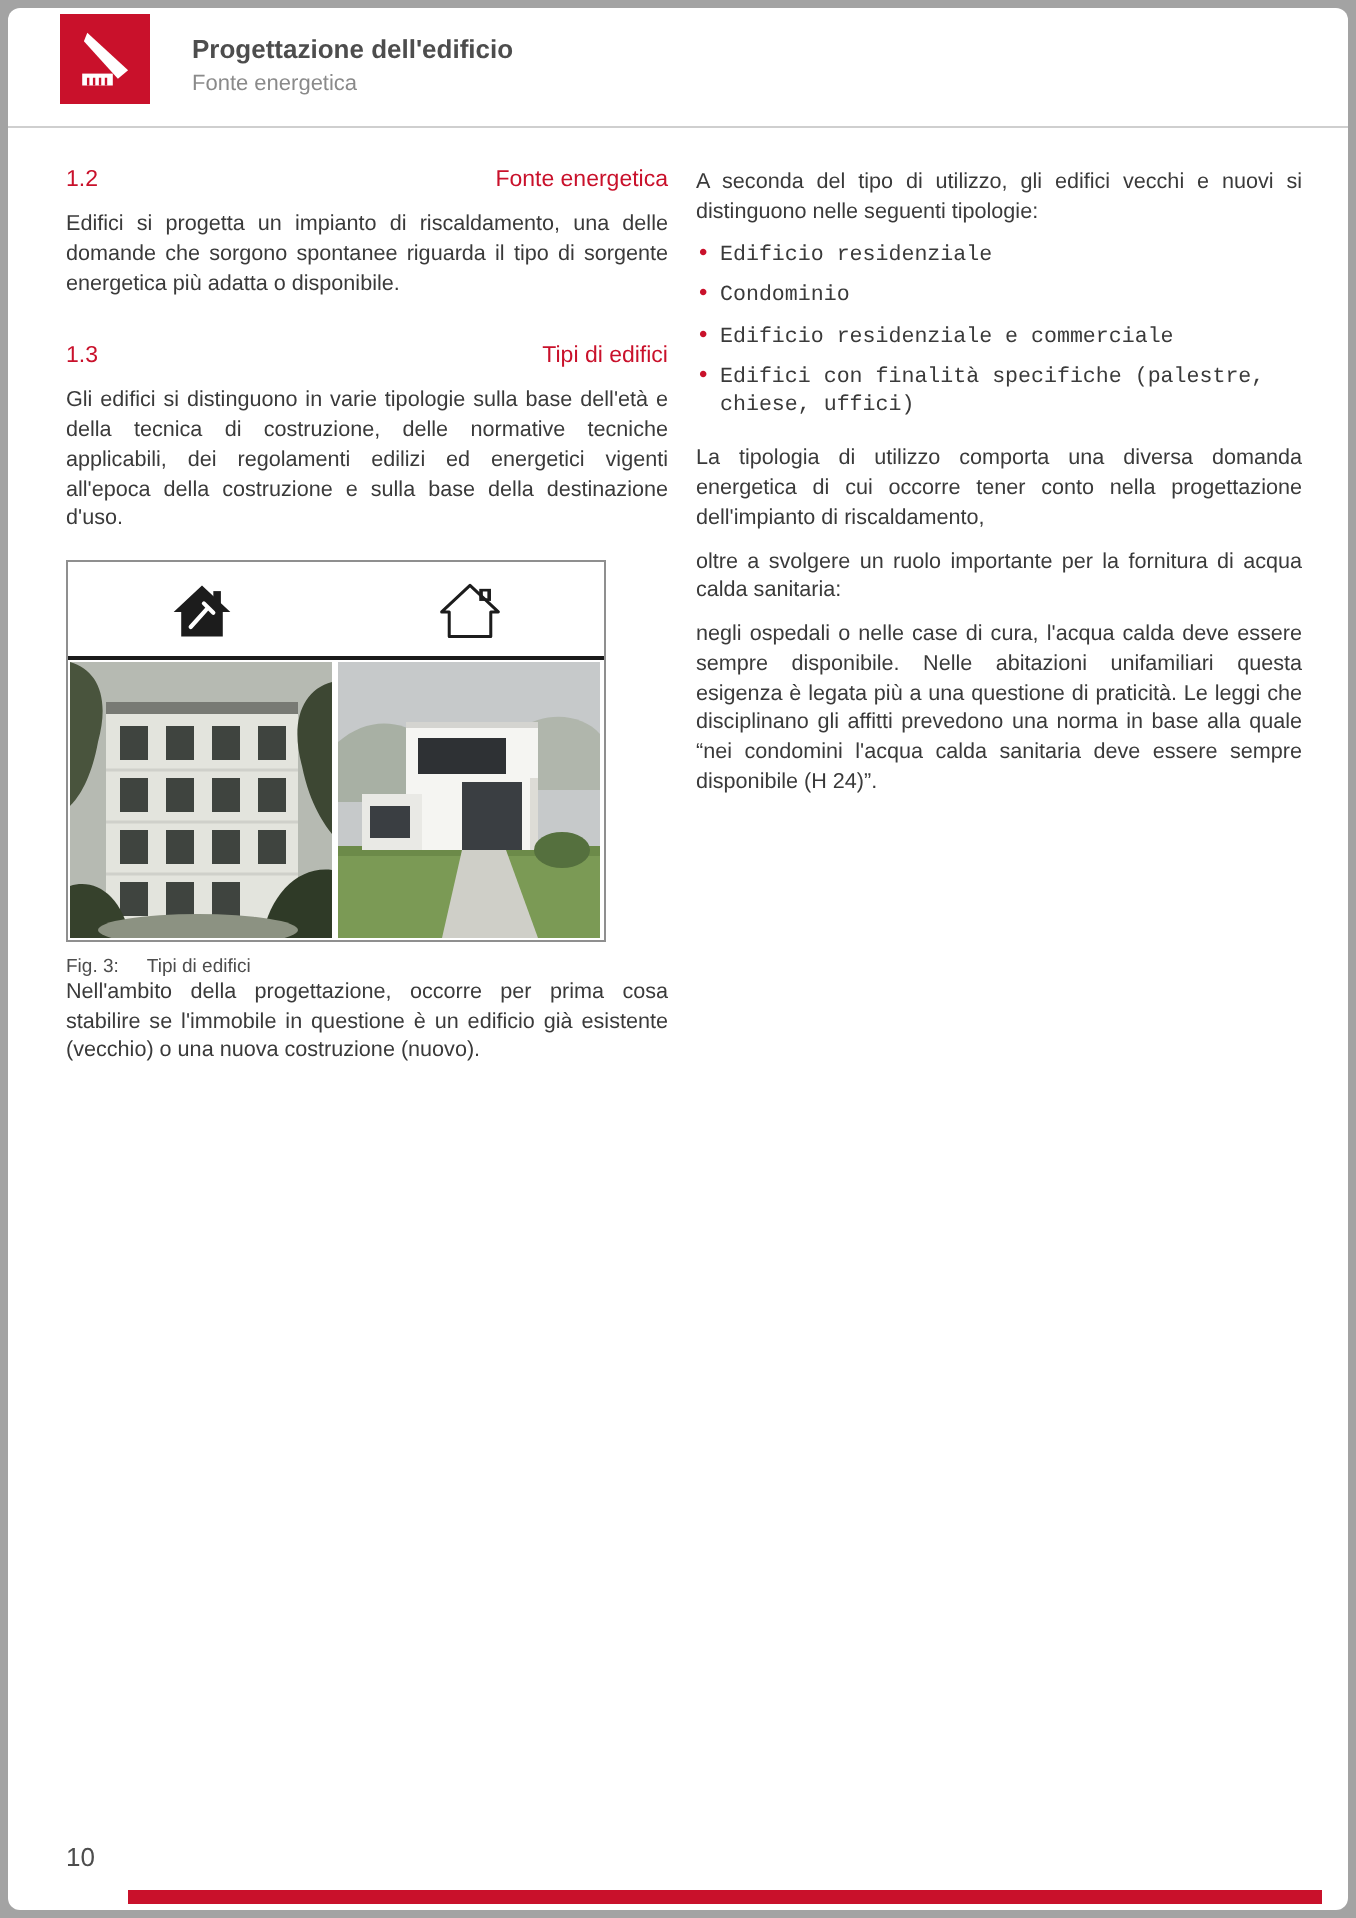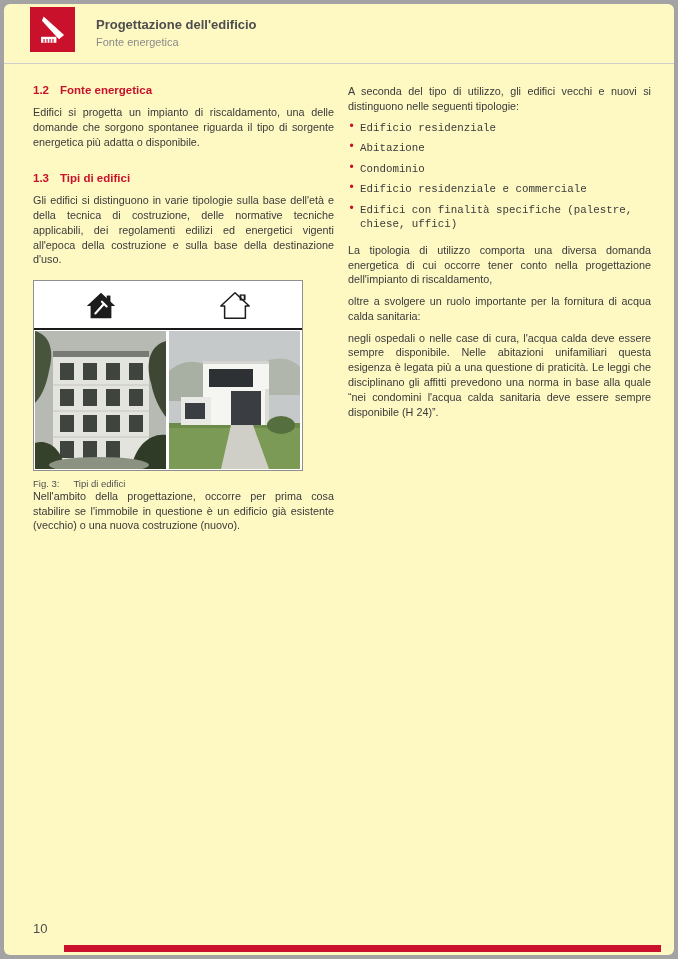--- a/index.html
+++ b/index.html
@@ -11,21 +11,21 @@
   body{
     width:678px;height:959px;
     background:#a3a3a3;
     font-family:"Liberation Sans",sans-serif;
     position:relative;
     overflow:hidden;
   }
   .page{
     position:absolute;left:4px;top:4px;
     width:670px;height:951px;
-    background:#fef9c3;
+    background:#ffffff;
     border-radius:6px;
     overflow:hidden;
     color:var(--text);
   }
   
   .logo{
     position:absolute;left:26px;top:3px;
     width:45px;height:45px;
     background:var(--accent-red);
     display:flex;align-items:center;justify-content:center;
@@ -35,22 +35,22 @@
   .header-subtitle{font-size:11px;color:#8a8a8a;margin-top:4px;}
   .header-rule{
     position:absolute;left:0;top:59px;width:100%;height:1px;background:#cfcfcf;
   }
   
   .col{position:absolute;top:80px;}
   .col-left{left:29px;width:301px;}
   .col-right{left:344px;width:303px;}
   .section-heading{
     margin:0 0 9px 0;
-    font-size:11.5px;font-weight:bold;color:var(--accent-red);
-    display:flex;gap:11px;
+    font-size:11.5px;font-weight:normal;color:var(--accent-red);
+    display:flex;justify-content:space-between;
   }
   .section-heading.second{margin-top:23px;}
   p.body-text{
     margin:0 0 10px 0;
     font-size:10.8px;line-height:1.37;
     text-align:justify;color:var(--text);
   }
   p.body-text.tight{margin-bottom:7px;}
   
   ul.bullet-list{list-style:none;margin:2px 0 12px 0;padding:0;font-family:Liberation Mono, monospace;}
@@ -210,21 +210,20 @@
       <span>Tipi di edifici</span>
     </figcaption>
 
     <p class="body-text closing">Nell'ambito della progettazione, occorre per prima cosa stabilire se l'immobile in questione è un edificio già esistente (vecchio) o una nuova costruzione (nuovo).</p>
   </section>
 
   <section class="col col-right">
     <p class="body-text tight">A seconda del tipo di utilizzo, gli edifici vecchi e nuovi si distinguono nelle seguenti tipologie:</p>
     <ul class="bullet-list">
       <li>Edificio residenziale</li>
-      <li>Abitazione</li>
       <li>Condominio</li>
       <li>Edificio residenziale e commerciale</li>
       <li>Edifici con finalità specifiche (palestre, chiese, uffici)</li>
     </ul>
     <p class="body-text tight">La tipologia di utilizzo comporta una diversa domanda energetica di cui occorre tener conto nella progettazione dell'impianto di riscaldamento,</p>
     <p class="body-text tight">oltre a svolgere un ruolo importante per la fornitura di acqua calda sanitaria:</p>
     <p class="body-text">negli ospedali o nelle case di cura, l'acqua calda deve essere sempre disponibile. Nelle abitazioni unifamiliari questa esigenza è legata più a una questione di praticità. Le leggi che disciplinano gli affitti prevedono una norma in base alla quale “nei condomini l'acqua calda sanitaria deve essere sempre disponibile (H 24)”.</p>
   </section>
 
   <span class="page-number">10</span>

